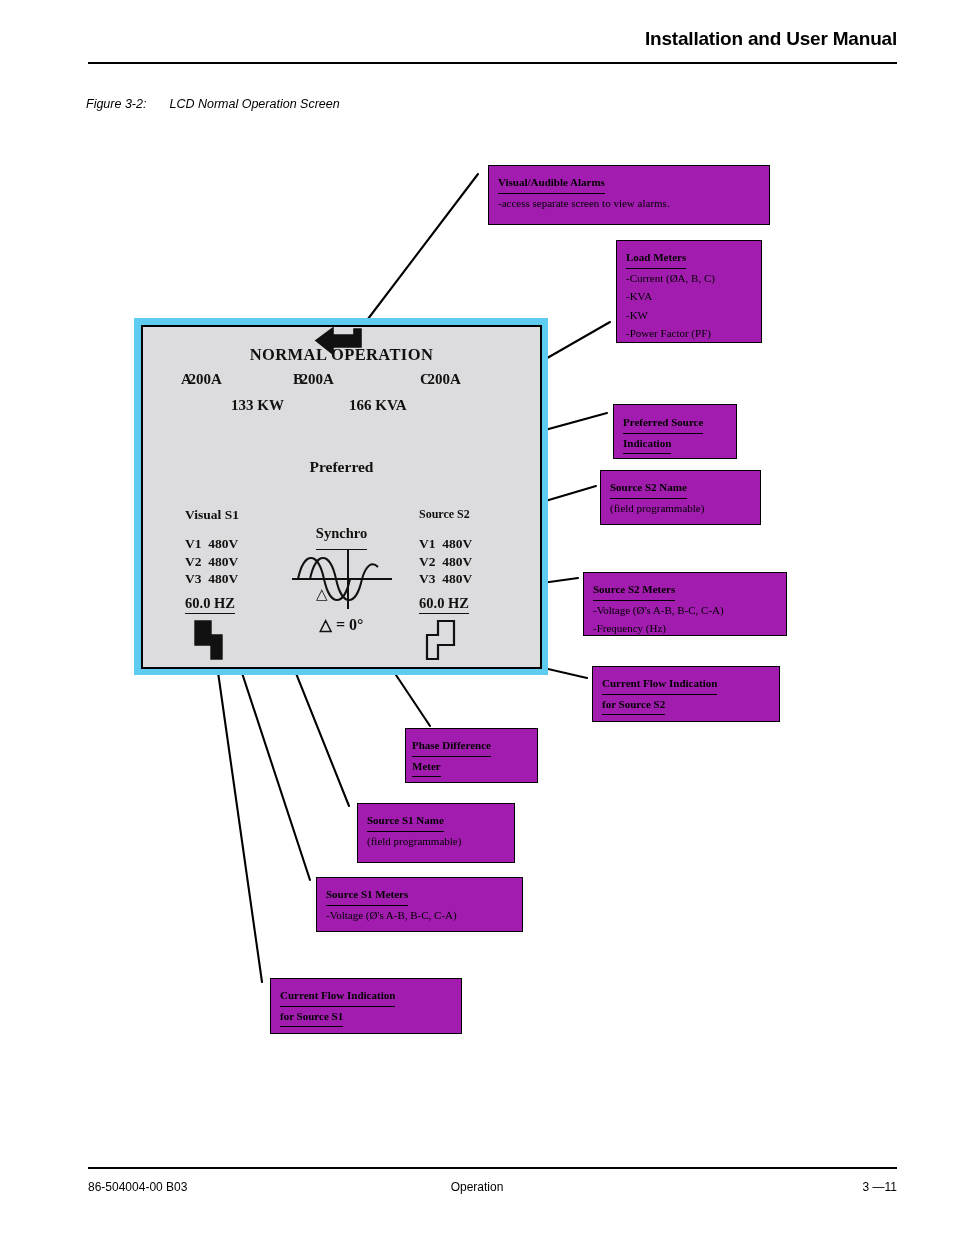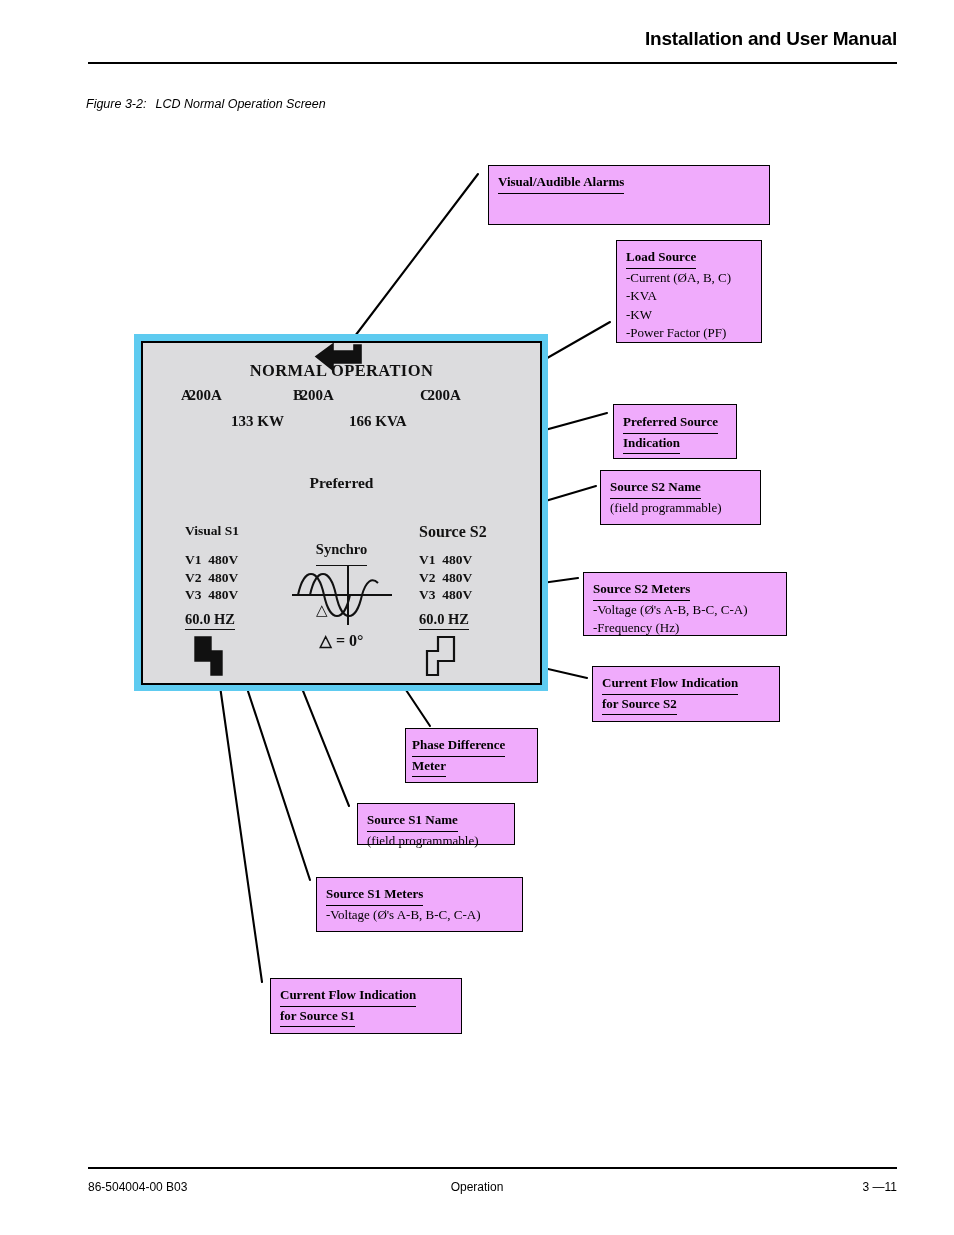--- a/index.html
+++ b/index.html
@@ -19,36 +19,36 @@
     font-family:"Liberation Sans", sans-serif;
     font-weight:bold; font-size:19px; letter-spacing:-0.2px;
   }
   #header-rule { left:88px; top:62px; width:809px; height:2px; background:#000; }
 
   #figure-caption {
     left:86px; top:97px;
     font-family:"Liberation Sans", sans-serif;
     font-style:italic; font-size:12.5px;
   }
-  #figure-caption .cap-num { margin-right:9px; }
+  #figure-caption .cap-num { margin-right:23px; }
 
   
   #footer-rule { left:88px; top:1167px; width:809px; height:1.6px; background:#000; }
   .footer-text {
     top:1180px;
     font-family:"Liberation Sans", sans-serif;
     font-size:12px;
   }
   #footer-docnum { left:88px; }
   #footer-section { left:0; width:954px; text-align:center; }
   #footer-page { left:0; width:897px; text-align:right; }
 
   
   #lcd-panel {
-    left:134px; top:334px; width:414px; height:357px;
+    left:134px; top:318px; width:414px; height:357px;
     background:#5ECBF0;
     padding:7px 6px 6px 7px;
     box-sizing:border-box;
   }
   #lcd-screen {
     width:100%; height:100%;
     background:#DCDCDE;
     border:2px solid #000;
     box-sizing:border-box;
     position:relative;
@@ -64,21 +64,21 @@
   #lcd-power { top:70px; left:0; width:100%; font-size:15px; }
   #lcd-power span { position:absolute; }
   #pw-kw { left:88px; }
   #pw-kva { left:206px; }
   #lcd-pf { top:100px; left:0; width:100%; text-align:center; font-size:15px; }
   #lcd-preferred-label { top:131px; left:0; width:100%; text-align:center; font-size:15.5px; }
 
   #preferred-arrow { top:152px; left:0; width:100%; display:flex; justify-content:center; }
 
   #lbl-s1 { top:180px; left:42px; font-size:13.5px; }
-  #lbl-s2 { top:180px; left:276px; font-size:16px; }
+  #lbl-s2 { top:180px; left:276px; font-size:12px; }
 
   .volt-block { position:absolute; font-size:13.5px; line-height:17.5px; }
   #volts-s1 { top:208px; left:42px; }
   #volts-s2 { top:208px; left:276px; }
   .volt-row { white-space:pre; }
 
   .hz-box { position:absolute; font-size:14.5px; border-bottom:1.8px solid #111; padding-bottom:1px; }
   #hz-s1 { top:268px; left:42px; }
   #hz-s2 { top:268px; left:276px; }
 
@@ -89,38 +89,38 @@
     top:198px; left:0; width:100%; text-align:center; font-size:14.5px;
   }
   #synchro-title span { border-bottom:1.8px solid #111; padding-bottom:8px; }
   #synchro-wave { position:absolute; top:218px; left:50%; transform:translateX(-50%); }
   #phase-diff { top:288px; left:0; width:100%; text-align:center; font-size:16px; }
 
   
   .callout {
     position:absolute;
     border:1.8px solid #000;
-    background:#f0abfc;
+    background:#a21caf;
     box-sizing:border-box;
     padding:7px 9px 8px 9px;
-    font-size:13px;
+    font-size:11px;
     line-height:18.5px;
   }
   .callout .head { font-weight:bold; }
   .callout .head .u { border-bottom:1.7px solid #000; padding-bottom:1px; display:inline-block; }
   .callout .line { white-space:nowrap; }
 
   #co-alarms   { left:488px; top:165px;  width:282px; height:60px; }
   #co-load     { left:616px; top:240px;  width:146px; height:103px; }
   #co-pref     { left:613px; top:404px;  width:124px; height:55px;  padding-top:8px; }
   #co-s2name   { left:600px; top:470px;  width:161px; height:55px; }
   #co-s2meters { left:583px; top:572px;  width:204px; height:64px; }
   #co-flows2   { left:592px; top:666px;  width:188px; height:56px; }
   #co-phase    { left:405px; top:728px;  width:133px; height:55px;padding-left:6px; }
-  #co-s1name   { left:357px; top:803px;  width:158px; height:42px; }
+  #co-s1name   { left:357px; top:803px;  width:158px; height:60px; }
   #co-s1meters { left:316px; top:877px;  width:207px; height:55px; }
   #co-flows1   { left:270px; top:978px;  width:192px; height:56px; }
 
   #leaders { position:absolute; left:0; top:0; width:954px; height:1235px; pointer-events:none; }
 </style>
 </head>
 <body>
 
 <div class="abs" id="header-title">Installation and User Manual</div>
 <div class="abs" id="header-rule"></div>
@@ -205,24 +205,25 @@
       <svg width="34" height="42" viewBox="0 0 34 42">
         <path d="M 14 2 L 14 16 L 3 16 L 3 40 L 14 40 L 14 26 L 30 26 L 30 2 Z" fill="none" stroke="#111" stroke-width="2.2"></path>
       </svg>
     </div>
 
   </div>
 </div>
 
 <div class="callout" id="co-alarms">
   <div class="head line"><span class="u">Visual/Audible Alarms</span></div>
+  <div class="line">-access separate screen to view alarms.</div>
 </div>
 
 <div class="callout" id="co-load">
-  <div class="head line"><span class="u">Load Source</span></div>
+  <div class="head line"><span class="u">Load Meters</span></div>
   <div class="line">-Current (ØA, B, C)</div>
   <div class="line">-KVA</div>
   <div class="line">-KW</div>
   <div class="line">-Power Factor (PF)</div>
 </div>
 
 <div class="callout" id="co-pref">
   <div class="head line"><span class="u">Preferred Source</span></div>
   <div class="head line"><span class="u">Indication</span></div>
 </div>

